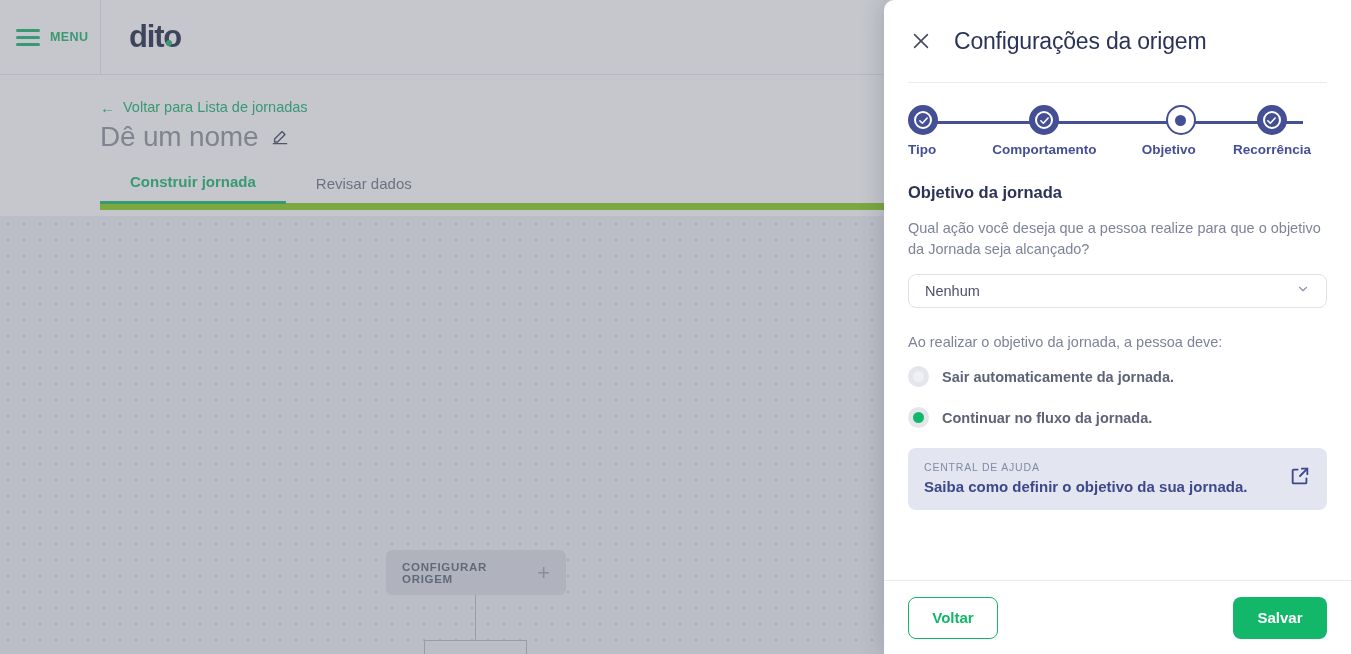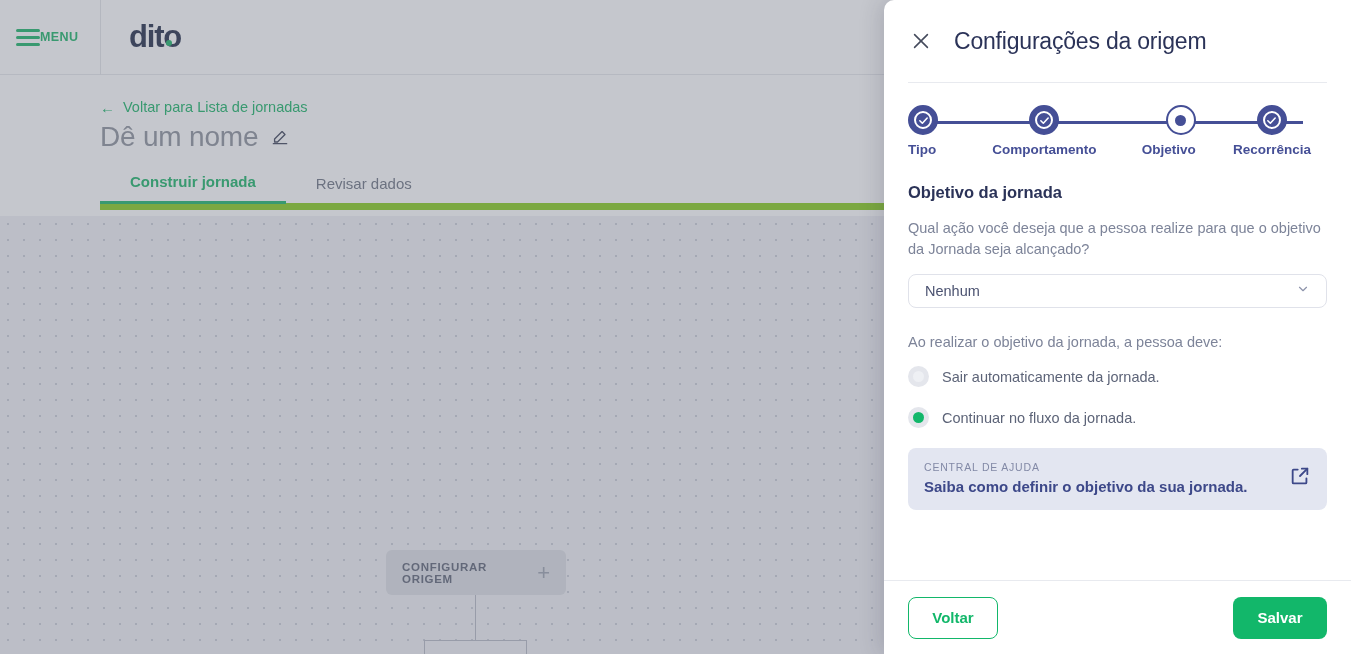--- a/index.html
+++ b/index.html
@@ -16,21 +16,21 @@
   .app { position: absolute; inset: 0; background: #f4f5f7; }
 
   .app-header {
     position: absolute; left: 0; top: 0; width: 1351px; height: 75px;
     background: #ffffff;
     display: flex; align-items: center;
     border-bottom: 1px solid #e6e8ec;
   }
   .menu-zone {
     width: 101px; height: 75px;
-    display: flex; align-items: center; 
+    display: flex; align-items: center; gap: 10px;
     padding-left: 16px;
     border-right: 1px solid #e3e5e8;
   }
   .hamburger { display: flex; flex-direction: column; gap: 4px; width: 24px; }
   .hamburger i { display: block; height: 3px; background: #16b364; border-radius: 2px; }
   .menu-label {
     font-size: 12.5px; font-weight: bold; color: #16b364; letter-spacing: .4px;
   }
   .logo-zone { padding-left: 28px; display: flex; align-items: baseline; }
   .logo-text {
@@ -143,21 +143,21 @@
   .select-box {
     height: 34px; border: 1px solid #e0e2ea; border-radius: 8px;
     display: flex; align-items: center; justify-content: space-between;
     padding: 0 16px; background: #fff; margin-bottom: 26px;
   }
   .select-value { font-size: 14.5px; color: #4b5270; }
   .chev { color: #8d93ab; }
 
   .sub-question { font-size: 14.5px; color: #7d8499; margin-bottom: 16px; }
 
-  .radio-row { display: flex; align-items: center; gap: 13px; margin-bottom: 20px; }
+  .radio-row { display: flex; align-items: center; gap: 13px; margin-bottom: 20px; font-weight: bold; }
   .radio {
     width: 21px; height: 21px; border-radius: 50%; background: #e4e6ec;
     display: flex; align-items: center; justify-content: center; flex: 0 0 auto;
   }
   .radio .pip { width: 11px; height: 11px; border-radius: 50%; background: #eef0f4; }
   .radio.selected .pip { background: #12b76a; }
   .radio-label { font-size: 14.5px; color: #5d6478; }
 
   .help-card {
     margin-top: 6px; background: #e3e6f1; border-radius: 8px;

